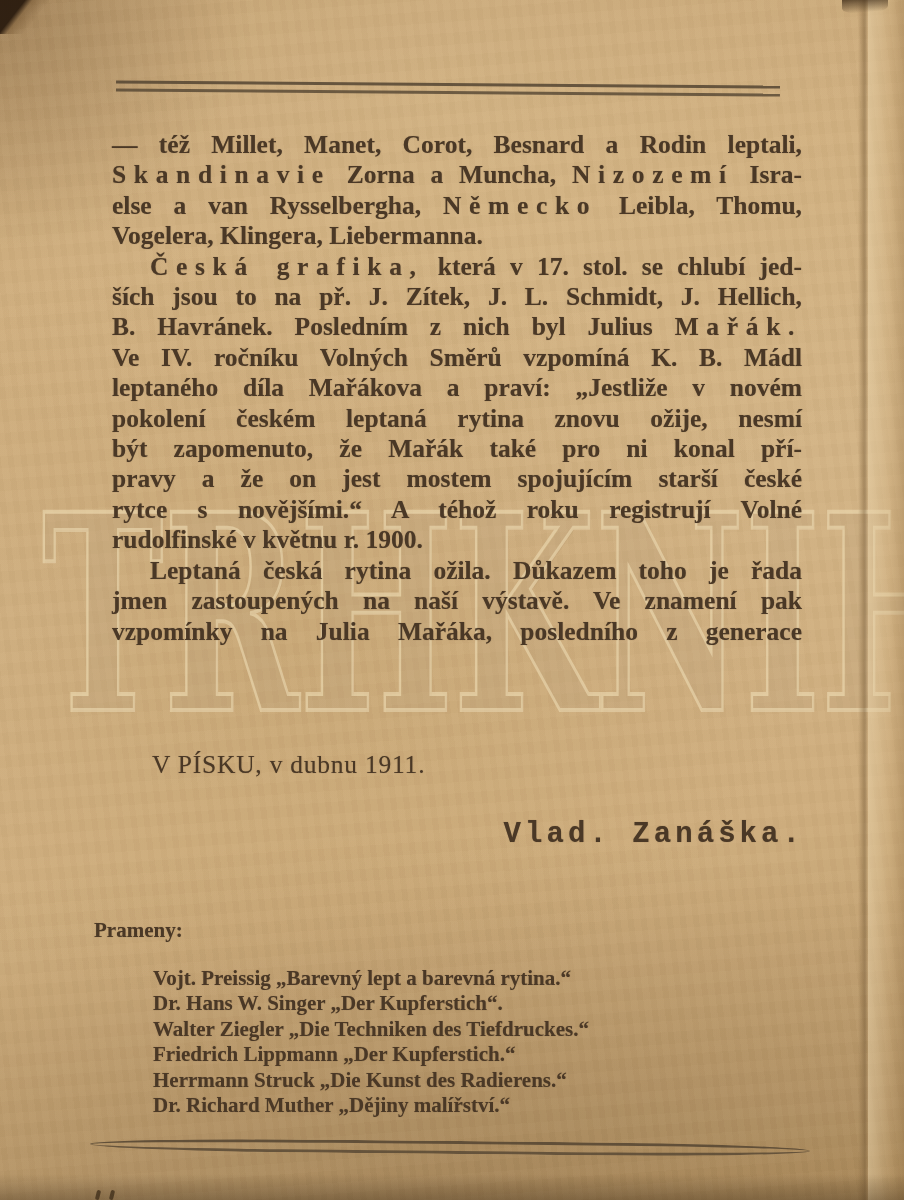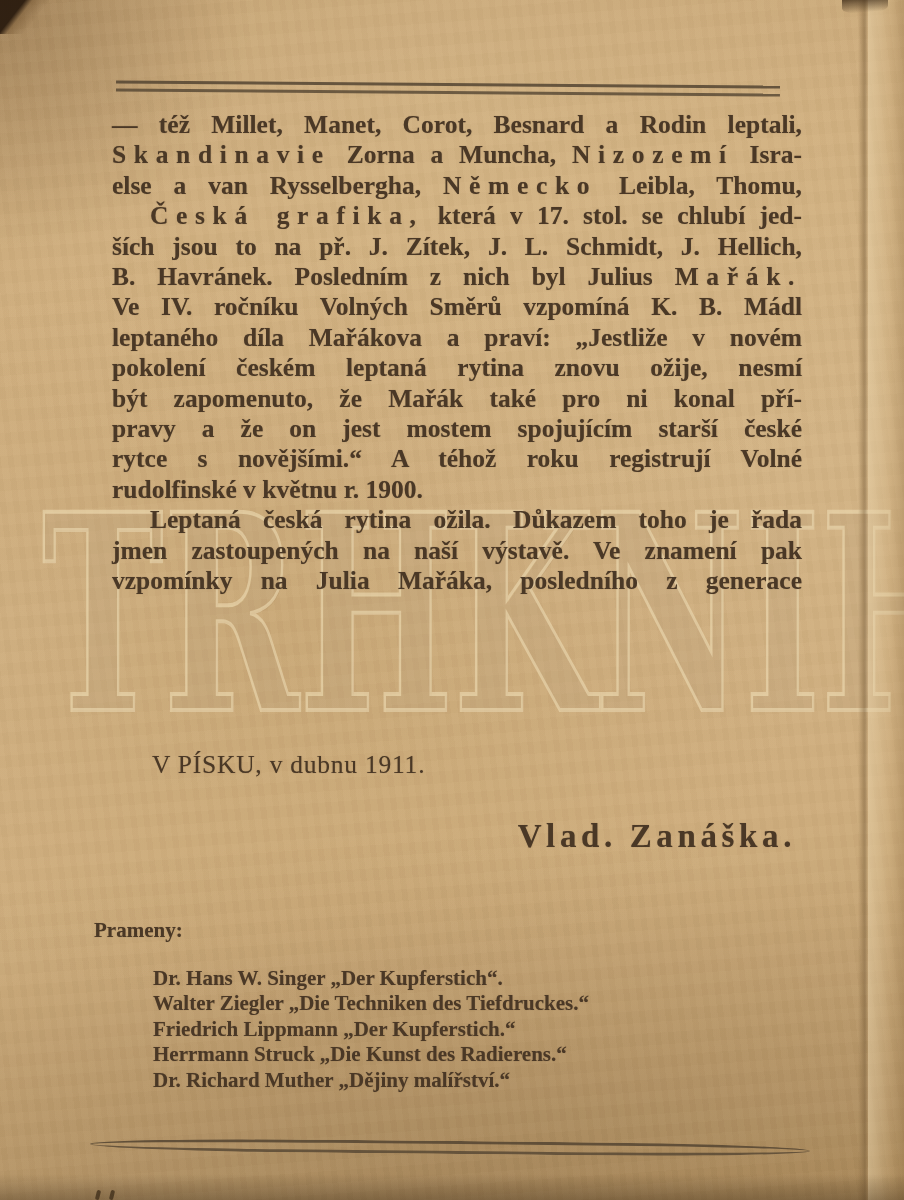--- a/index.html
+++ b/index.html
@@ -37,31 +37,31 @@
   
   .watermark{position:absolute;left:42px;top:470px;width:860px;height:290px;
     font-family:"DejaVu Serif","Liberation Serif",serif;font-weight:700;
     font-size:272px;line-height:290px;white-space:nowrap;
     transform:scaleX(0.60);transform-origin:left center;
     color:rgba(238,222,184,0.10);
     -webkit-text-stroke:4px rgba(236,219,178,0.60);
     text-shadow:2px 2px 0 rgba(128,100,62,0.12);
     pointer-events:none;}
   
-  .body-text{position:absolute;left:112px;top:110px;width:690px;
+  .body-text{position:absolute;left:112px;top:130px;width:690px;
     font-size:25.5px;line-height:30.4px;font-weight:700;color:#4a3826;
     text-shadow:0 0 1px rgba(74,56,38,0.45);}
   .line{text-align:justify;text-align-last:justify;}
   .line.no-j{text-align:left;text-align-last:left;}
   .line.indent{text-indent:38px;}
   .sp{letter-spacing:0.30em;}
   .dateline{position:absolute;left:152px;top:750px;font-size:25.5px;font-weight:400;color:#4a3826;
     text-shadow:0 0 1px rgba(74,56,38,0.45);letter-spacing:0.03em;}
-  .signature{position:absolute;right:108px;top:818px;font-size:33px;font-weight:700;color:#4a3826;
-    text-shadow:0 0 1px rgba(74,56,38,0.45);letter-spacing:0.14em;}
+  .signature{position:absolute;right:100px;top:818px;font-size:29px;font-weight:700;color:#4a3826;
+    text-shadow:0 0 1px rgba(74,56,38,0.45);letter-spacing:0.14em;font-family:Liberation Mono, monospace;}
   .sources-heading{position:absolute;left:94px;top:918px;font-size:21px;font-weight:700;color:#4a3826;
     text-shadow:0 0 1px rgba(74,56,38,0.4);}
   .sources-list{position:absolute;left:153px;top:966px;font-size:21px;line-height:25.4px;font-weight:700;
     color:#4a3826;text-shadow:0 0 1px rgba(74,56,38,0.4);}
   
   .remnant{position:absolute;left:92px;top:1190px;width:36px;height:10px;}
   .remnant i{position:absolute;top:0;width:4px;height:10px;background:rgba(62,46,26,0.8);
     border-radius:2px;transform:rotate(14deg);}
   .remnant i:first-child{left:4px;}
   .remnant i:last-child{left:18px;}
@@ -73,40 +73,42 @@
   <div class="grain"></div>
 
   <div class="watermark">TRHKNIH</div>
 
   <div class="rule rule-top"></div>
 
   <div class="body-text">
       <div class="line"><span>— též Millet, Manet, Corot, Besnard a Rodin leptali,</span></div>
       <div class="line"><span class="sp">Skandinavie</span><span> Zorna a Muncha, </span><span class="sp">Nizozemí</span><span> Isra-</span></div>
       <div class="line"><span>else a van Rysselbergha, </span><span class="sp">Německo</span><span> Leibla, Thomu,</span></div>
+      <div class="line no-j"><span>Vogelera, Klingera, Liebermanna.</span></div>
       <div class="line indent"><span class="sp">Česká grafika,</span><span> která v 17. stol. se chlubí jed-</span></div>
       <div class="line"><span>ších jsou to na př. J. Zítek, J. L. Schmidt, J. Hellich,</span></div>
       <div class="line"><span>B. Havránek. Posledním z nich byl Julius </span><span class="sp">Mařák.</span></div>
       <div class="line"><span>Ve IV. ročníku Volných Směrů vzpomíná K. B. Mádl</span></div>
       <div class="line"><span>leptaného díla Mařákova a praví: „Jestliže v novém</span></div>
       <div class="line"><span>pokolení českém leptaná rytina znovu ožije, nesmí</span></div>
       <div class="line"><span>být zapomenuto, že Mařák také pro ni konal pří-</span></div>
       <div class="line"><span>pravy a že on jest mostem spojujícím starší české</span></div>
       <div class="line"><span>rytce s novějšími.“ A téhož roku registrují Volné</span></div>
       <div class="line no-j"><span>rudolfinské v květnu r. 1900.</span></div>
       <div class="line indent"><span>Leptaná česká rytina ožila. Důkazem toho je řada</span></div>
       <div class="line"><span>jmen zastoupených na naší výstavě. Ve znamení pak</span></div>
       <div class="line"><span>vzpomínky na Julia Mařáka, posledního z generace</span></div>
     </div>
 
   <div class="dateline">V PÍSKU, v dubnu 1911.</div>
   <div class="signature">Vlad. Zanáška.</div>
 
   <div class="sources-heading">Prameny:</div>
   <div class="sources-list">
+    <div class="source-item">Vojt. Preissig „Barevný lept a barevná rytina.“</div>
     <div class="source-item">Dr. Hans W. Singer „Der Kupferstich“.</div>
     <div class="source-item">Walter Ziegler „Die Techniken des Tiefdruckes.“</div>
     <div class="source-item">Friedrich Lippmann „Der Kupferstich.“</div>
     <div class="source-item">Herrmann Struck „Die Kunst des Radierens.“</div>
     <div class="source-item">Dr. Richard Muther „Dějiny malířství.“</div>
   </div>
 
   <div class="rule rule-bottom"></div>
 
   <div class="remnant">

